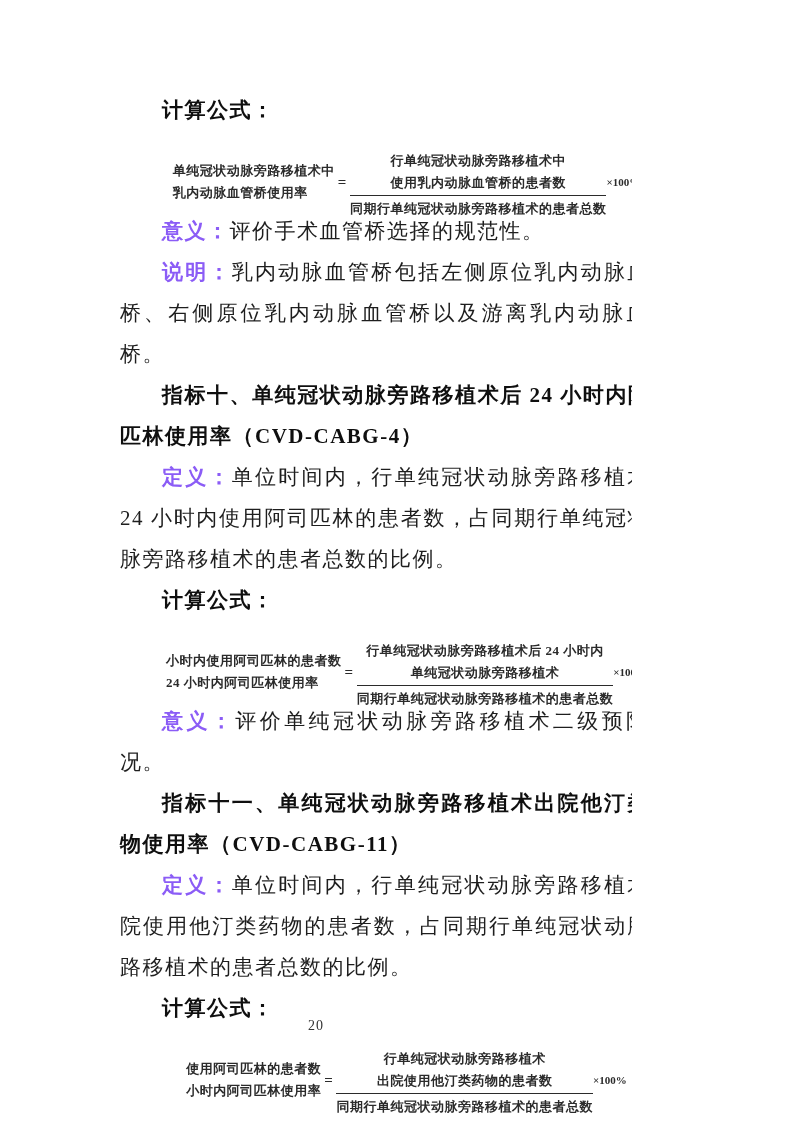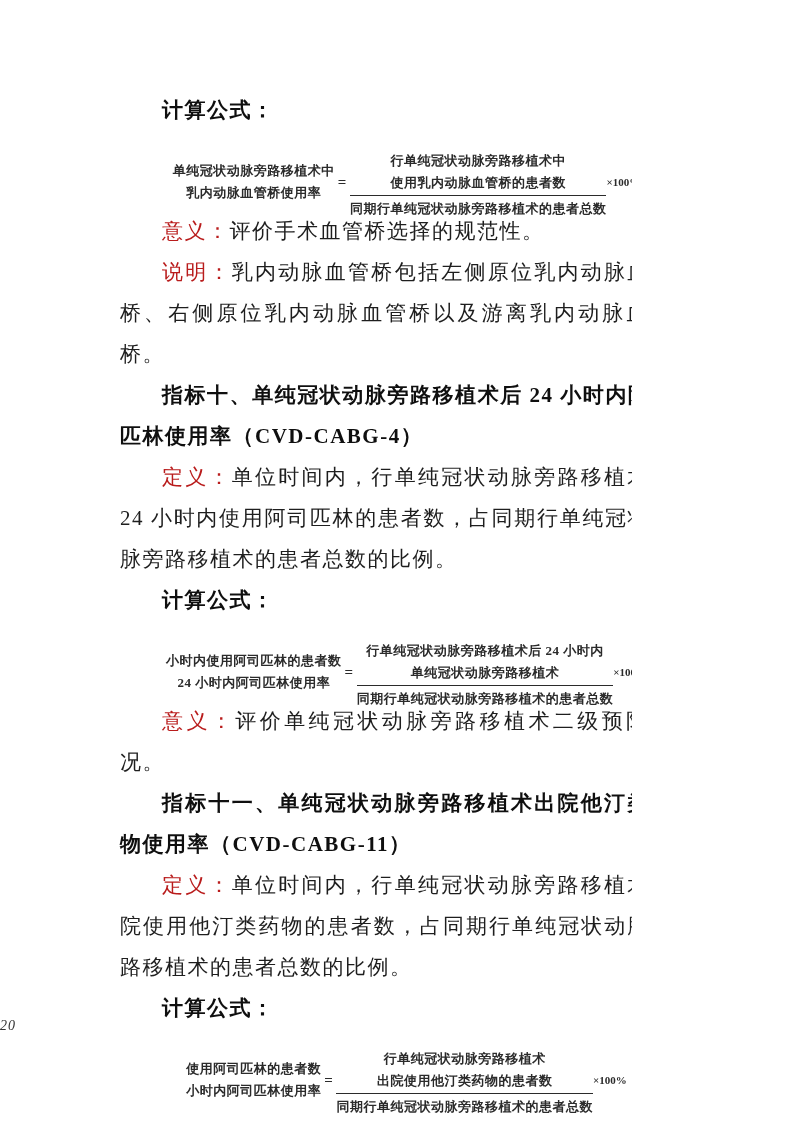--- a/index.html
+++ b/index.html
@@ -20,21 +20,21 @@
   }
   .para {
     margin: 0;
     font-size: 21px;
     line-height: 41px;
     letter-spacing: 1.5px;
     text-align: justify;
     text-indent: 2em;
     color: #1e1e1e;
   }
-  .para .lbl { font-weight: normal; color: #b91c1c; }
+  .para .lbl { font-weight: bold; color: #8b5cf6; }
   .heading {
     margin: 0;
     font-size: 21px;
     line-height: 41px;
     letter-spacing: 1.5px;
     text-align: justify;
     text-indent: 2em;
     font-weight: bold;
     color: #0f0f0f;
   }
@@ -53,41 +53,41 @@
     align-items: flex-start;
     height: 66px;
     padding: 7px 0;
     font-size: 13px;
     line-height: 22px;
     letter-spacing: 0.5px;
     font-weight: 600;
     color: #2b2b2b;
     transform: translateX(10px);
   }
-  .f-left { margin-top: 22px; text-align: center; white-space: nowrap; }
+  .f-left { margin-top: 22px; white-space: nowrap; }
   .f-eq { margin-top: 33px; padding: 0 3px; font-size: 15px; }
   .f-frac { text-align: center; }
   .f-num {
     border-bottom: 1.5px solid #2b2b2b;
     padding: 0 6px 1px 6px;
     text-align: center;
     white-space: nowrap;
     margin-top: 12px;
   }
   .f-den { padding-top: 2px; text-align: left; white-space: nowrap; }
   .f-suffix { margin-top: 33px; font-size: 11px; letter-spacing: 0; white-space: nowrap; }
   .page-number {
     position: absolute;
     top: 1018px;
     left: 0;
     width: 100%;
+    text-align: center;
     font-size: 14px;
     letter-spacing: 1px;
     color: #333;
-    font-style: italic;
   }
 </style>
 </head>
 <body>
 
 <div class="page">
   <div class="content">
 
     <p class="calc-label">计算公式：</p>
 

